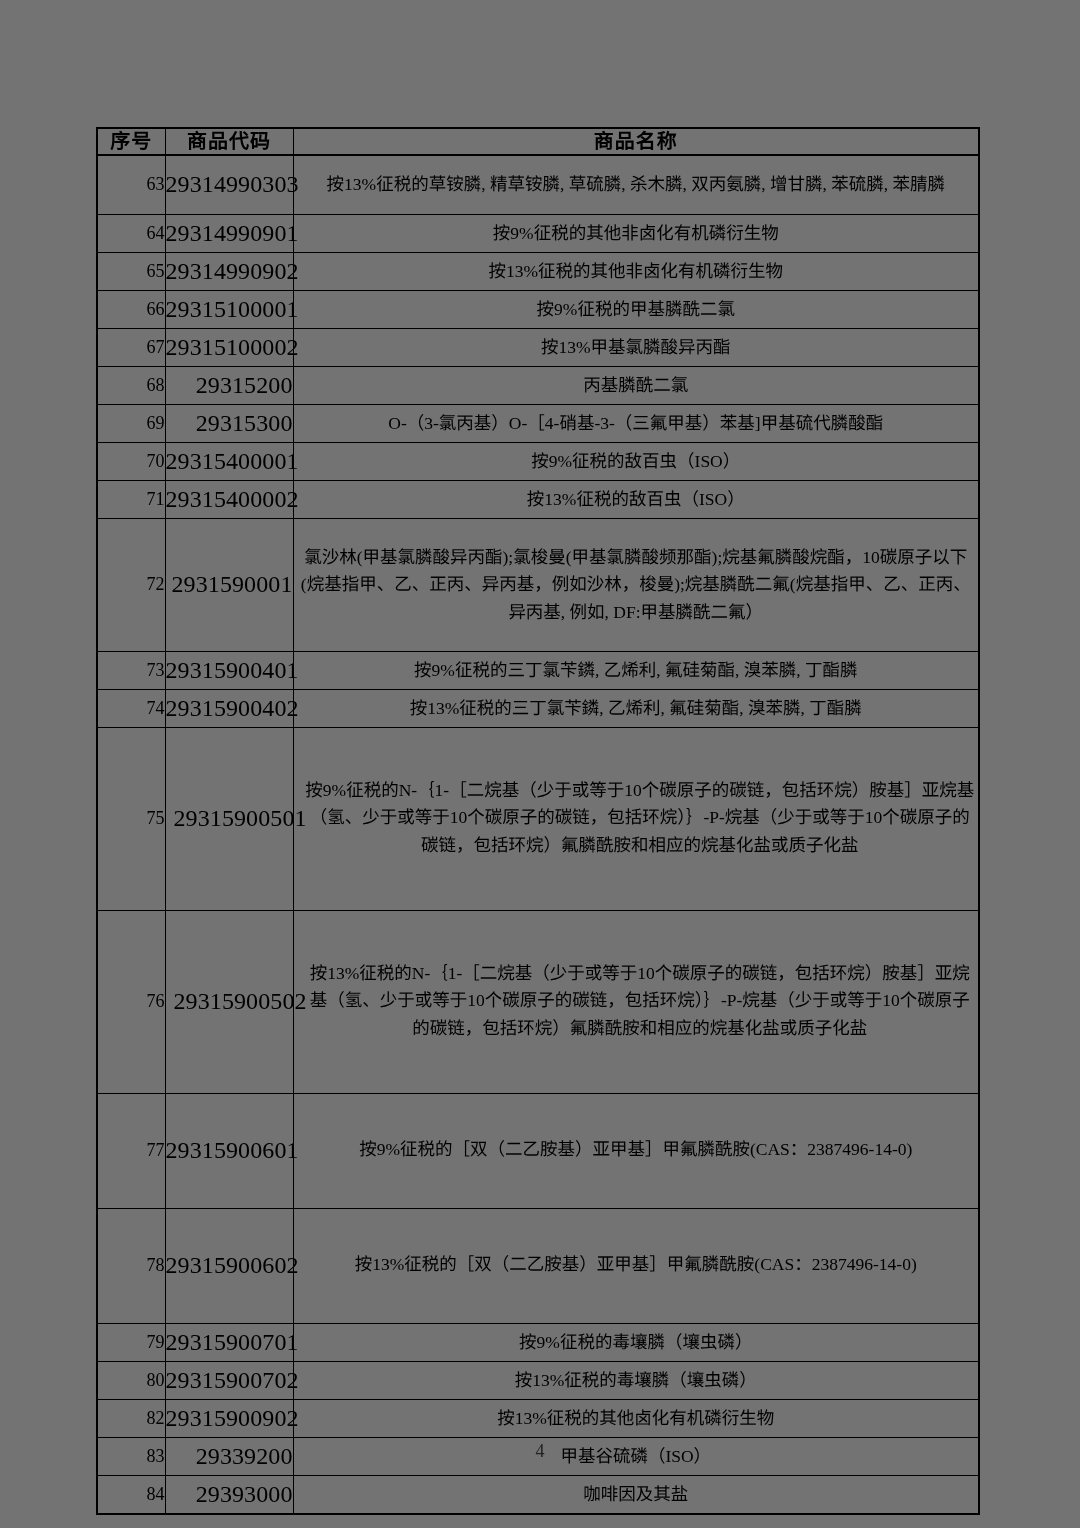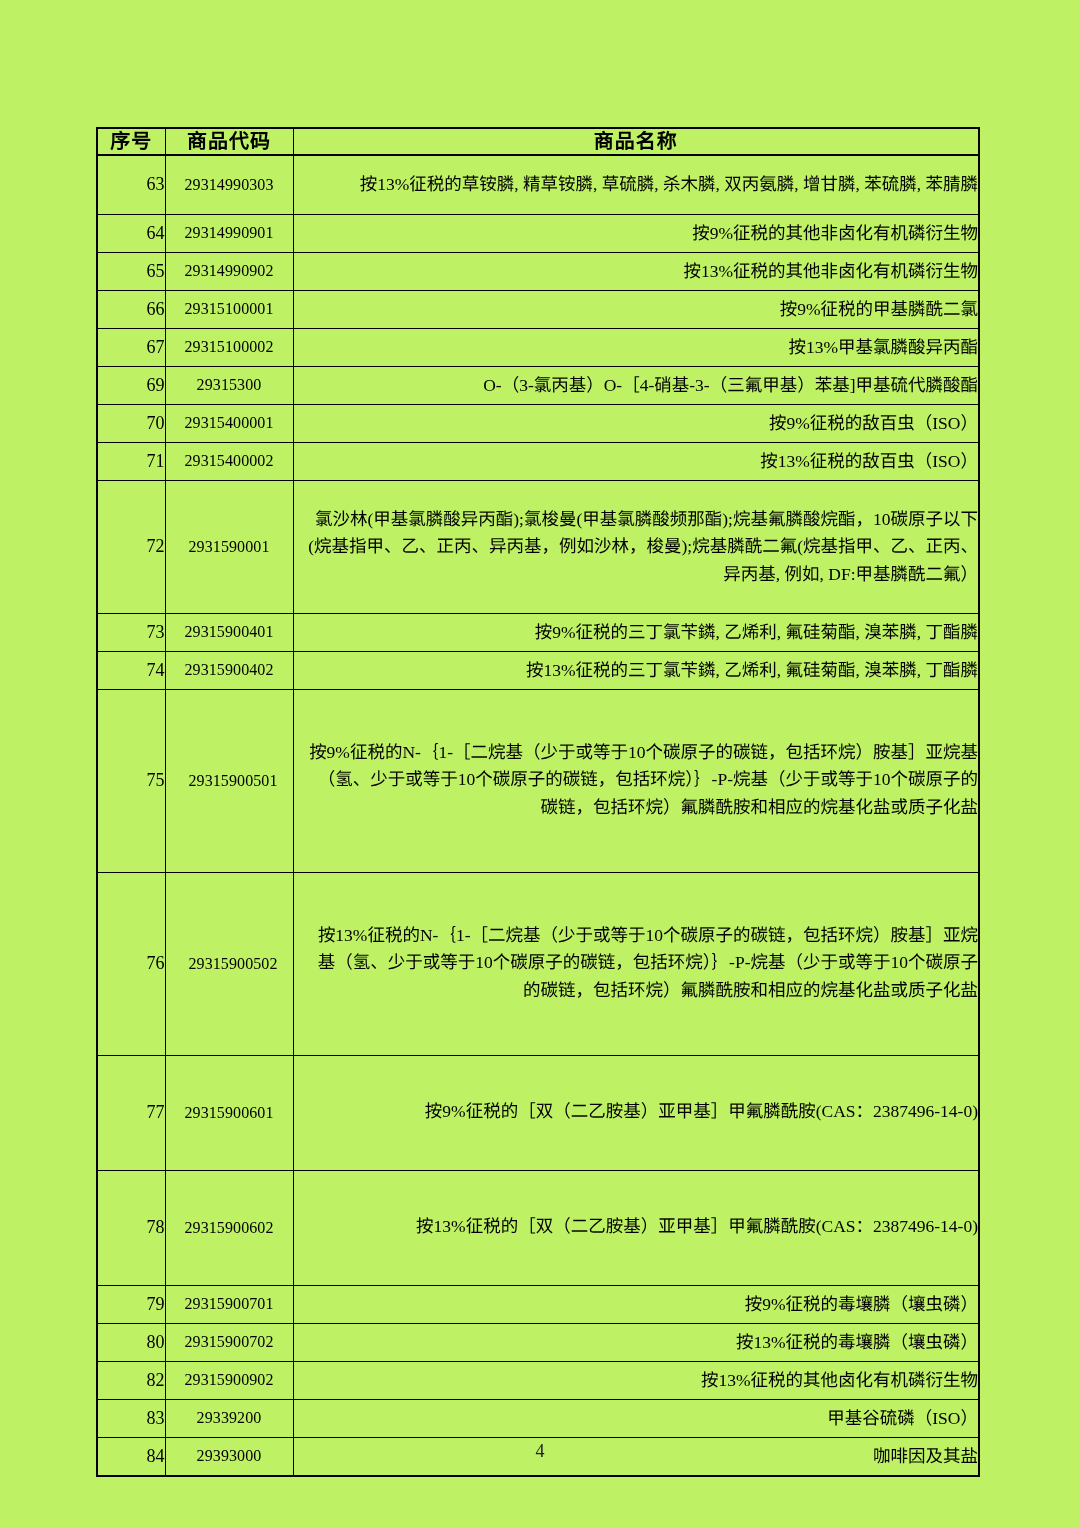--- a/index.html
+++ b/index.html
@@ -15,21 +15,21 @@
     font-family: "Liberation Serif", "DejaVu Serif", serif;
     color: #000000;
     overflow: hidden;
   }
   #page {
     position: absolute;
     left: 0;
     top: 0;
     width: 1080px;
     height: 1528px;
-    background: #bef264;
+    background: #737373;
   }
   #table-wrap {
     position: absolute;
     left: 96px;
     top: 127px;
     width: 882px;
   }
   table.goods-table {
     border-collapse: collapse;
     table-layout: fixed;
@@ -58,29 +58,29 @@
     letter-spacing: 1px;
   }
   td.seq {
     text-align: right;
     font-size: 18px;
     line-height: 1.3;
     padding: 4px 2px;
     white-space: nowrap;
   }
   td.code {
-    text-align: center;
-    font-size: 16px;
+    text-align: right;
+    font-size: 24px;
     line-height: 1.3;
     padding: 4px 4px 4px 8px;
     white-space: nowrap;
     letter-spacing: 0.1px;
   }
   td.name {
-    text-align: right;
+    text-align: center;
     font-size: 17.5px;
     line-height: 1.58;
     padding: 7px 9px 7px 9px;
     word-break: break-all;
   }
   tr.r-tall td.name   { padding-top: 11px;  padding-bottom: 11px; }
   tr.r-xtall td.name  { padding-top: 19px;  padding-bottom: 21px; }
   tr.r-pad td.name    { padding-top: 20px;  padding-bottom: 22px; }
 
   tr.r-63 td { height: 58px; }
@@ -139,20 +139,25 @@
             <td class="seq">66</td>
             <td class="code">29315100001</td>
             <td class="name">按9%征税的甲基膦酰二氯</td>
           </tr>
           <tr class="r-1line">
             <td class="seq">67</td>
             <td class="code">29315100002</td>
             <td class="name">按13%甲基氯膦酸异丙酯</td>
           </tr>
           <tr class="r-1line">
+            <td class="seq">68</td>
+            <td class="code">29315200</td>
+            <td class="name">丙基膦酰二氯</td>
+          </tr>
+          <tr class="r-1line">
             <td class="seq">69</td>
             <td class="code">29315300</td>
             <td class="name">O-（3-氯丙基）O-［4-硝基-3-（三氟甲基）苯基]甲基硫代膦酸酯</td>
           </tr>
           <tr class="r-1line">
             <td class="seq">70</td>
             <td class="code">29315400001</td>
             <td class="name">按9%征税的敌百虫（ISO）</td>
           </tr>
           <tr class="r-1line">

